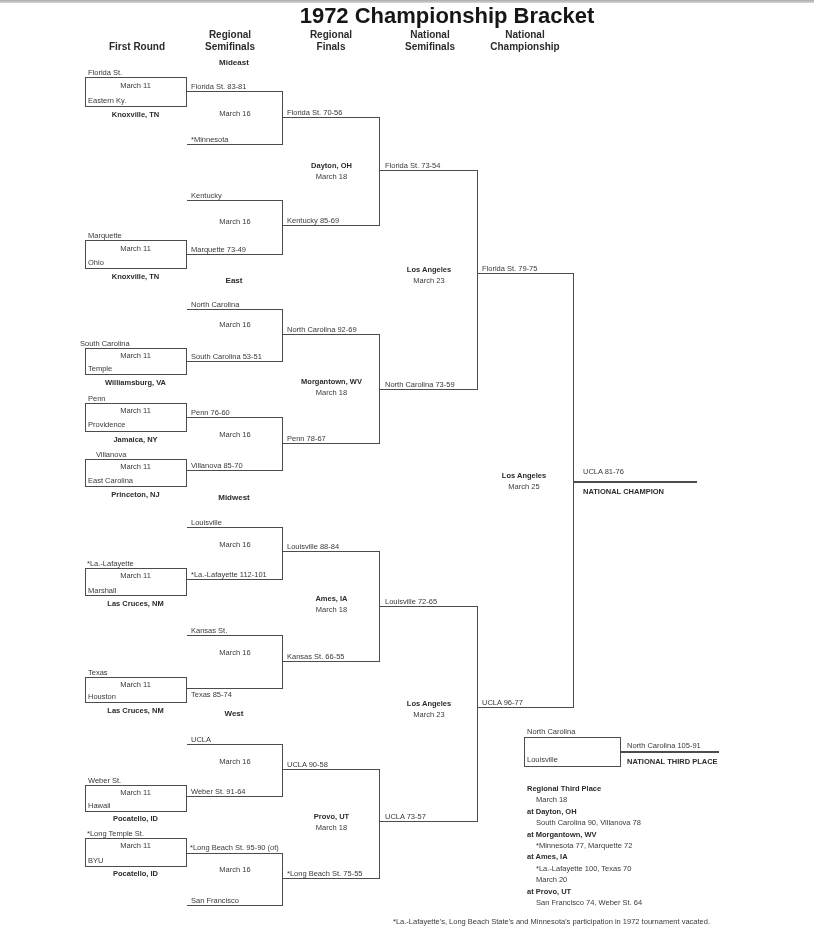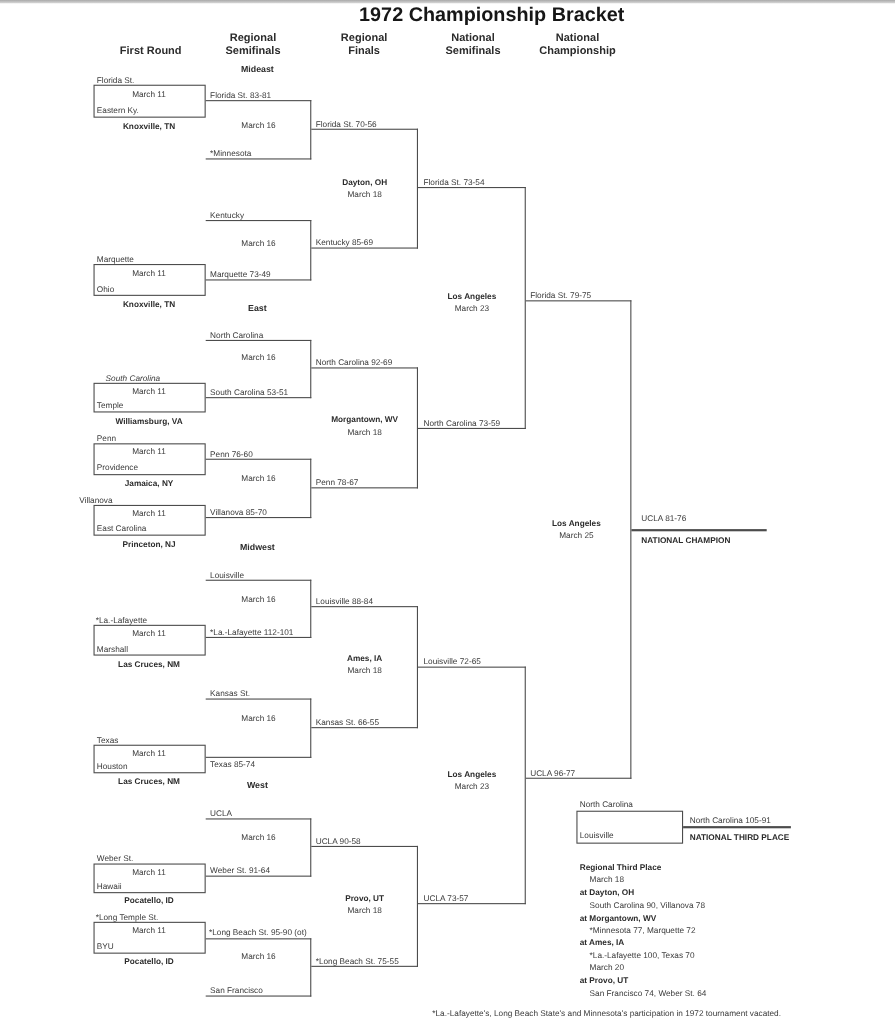--- a/index.html
+++ b/index.html
@@ -1,21 +1,21 @@
 <!DOCTYPE html>
 <html><head>
 <meta charset="utf-8">
 <style>
   html,body{margin:0;padding:0;background:#fff;}
   .page{position:relative;width:814px;height:939px;background:#ffffff;overflow:hidden;
         font-family:"Liberation Sans",sans-serif;color:#3a3a3a;}
   .topbar{position:absolute;left:0;top:0;width:814px;height:3px;
           background:linear-gradient(#a9a9a9,#d9d9d9);}
   .title{position:absolute;left:247px;top:3px;width:400px;text-align:center;
-         font-size:18px;font-weight:bold;color:#161616;white-space:nowrap;}
+         font-size:22px;font-weight:bold;color:#161616;white-space:nowrap;}
   .hdr{position:absolute;font-size:10px;font-weight:bold;text-align:center;
        line-height:11.5px;color:#2b2b2b;}
   .lbl{position:absolute;font-size:7.5px;line-height:9px;white-space:nowrap;color:#3a3a3a;}
   .b{font-weight:bold;color:#2b2b2b;}
   .ctr{text-align:center;}
   .rgn{font-size:8px;}
   .box{position:absolute;box-sizing:border-box;border:1.5px solid #4c4c4c;}
   .obox{position:absolute;box-sizing:border-box;
         border-top:1.5px solid #4c4c4c;border-right:1.5px solid #4c4c4c;
         border-bottom:1.5px solid #4c4c4c;}
@@ -71,38 +71,38 @@
   <span class="lbl b ctr" style="left:283px;top:161px;width:97px;">Dayton, OH</span>
   <span class="lbl ctr" style="left:283px;top:172px;width:97px;">March 18</span>
   <span class="lbl" style="left:287px;top:216px;">Kentucky 85-69</span>
 
   <div class="obox" style="left:187px;top:309px;width:96px;height:53px;"></div>
   <span class="lbl" style="left:191px;top:300px;">North Carolina</span>
   <span class="lbl ctr" style="left:187px;top:320px;width:96px;">March 16</span>
   <span class="lbl" style="left:191px;top:352px;">South Carolina 53-51</span>
 
   <div class="box" style="left:85px;top:348px;width:102px;height:27px;"></div>
-  <span class="lbl" style="left:96px;top:339px;font-style:italic;">South Carolina</span>
+  <span class="lbl" style="left:80px;top:339px;">South Carolina</span>
   <span class="lbl ctr" style="left:85px;top:351px;width:101px;">March 11</span>
   <span class="lbl" style="left:88px;top:364px;">Temple</span>
   <span class="lbl b ctr" style="left:85px;top:378px;width:101px;">Williamsburg, VA</span>
 
   <div class="box" style="left:85px;top:403px;width:102px;height:29px;"></div>
   <span class="lbl" style="left:88px;top:394px;">Penn</span>
   <span class="lbl ctr" style="left:85px;top:406px;width:101px;">March 11</span>
   <span class="lbl" style="left:88px;top:420px;text-align:center;">Providence</span>
   <span class="lbl b ctr" style="left:85px;top:435px;width:101px;">Jamaica, NY</span>
 
   <div class="obox" style="left:187px;top:417px;width:96px;height:54px;"></div>
   <span class="lbl" style="left:191px;top:408px;">Penn 76-60</span>
   <span class="lbl ctr" style="left:187px;top:430px;width:96px;">March 16</span>
   <span class="lbl" style="left:191px;top:461px;">Villanova 85-70</span>
 
   <div class="box" style="left:85px;top:459px;width:102px;height:28px;"></div>
-  <span class="lbl" style="left:72px;top:450px;">Villanova</span>
+  <span class="lbl" style="left:96px;top:450px;">Villanova</span>
   <span class="lbl ctr" style="left:85px;top:462px;width:101px;">March 11</span>
   <span class="lbl" style="left:88px;top:476px;">East Carolina</span>
   <span class="lbl b ctr" style="left:85px;top:490px;width:101px;">Princeton, NJ</span>
 
   <div class="obox" style="left:283px;top:334px;width:97px;height:110px;"></div>
   <span class="lbl" style="left:287px;top:325px;">North Carolina 92-69</span>
   <span class="lbl b ctr" style="left:283px;top:377px;width:97px;">Morgantown, WV</span>
   <span class="lbl ctr" style="left:283px;top:388px;width:97px;">March 18</span>
   <span class="lbl" style="left:287px;top:434px;">Penn 78-67</span>
 

